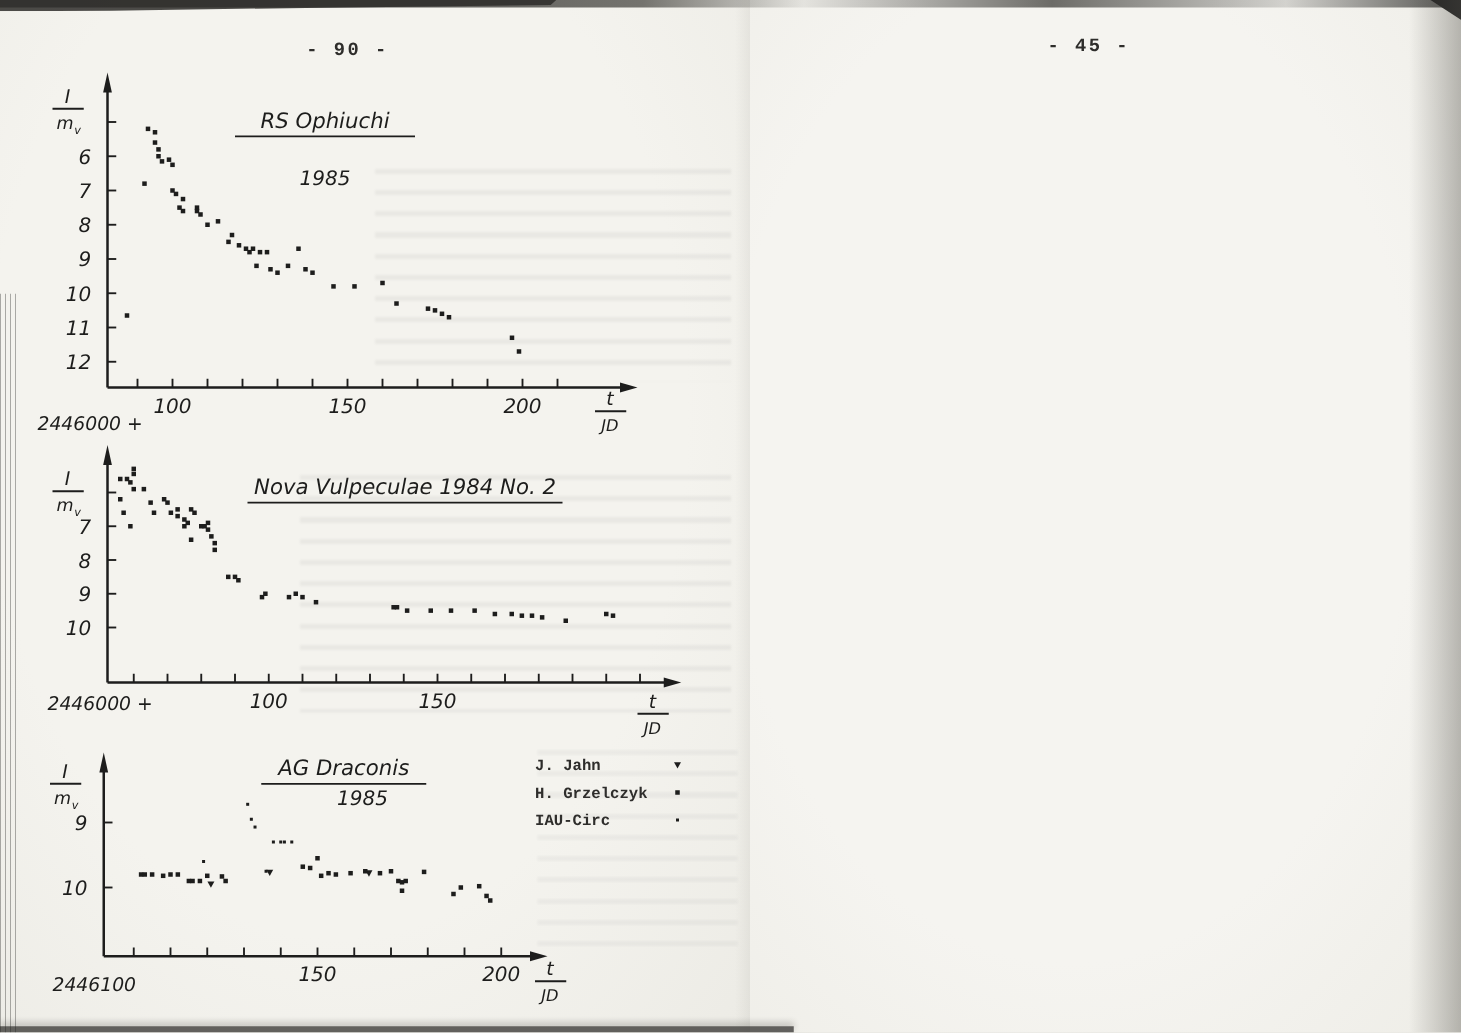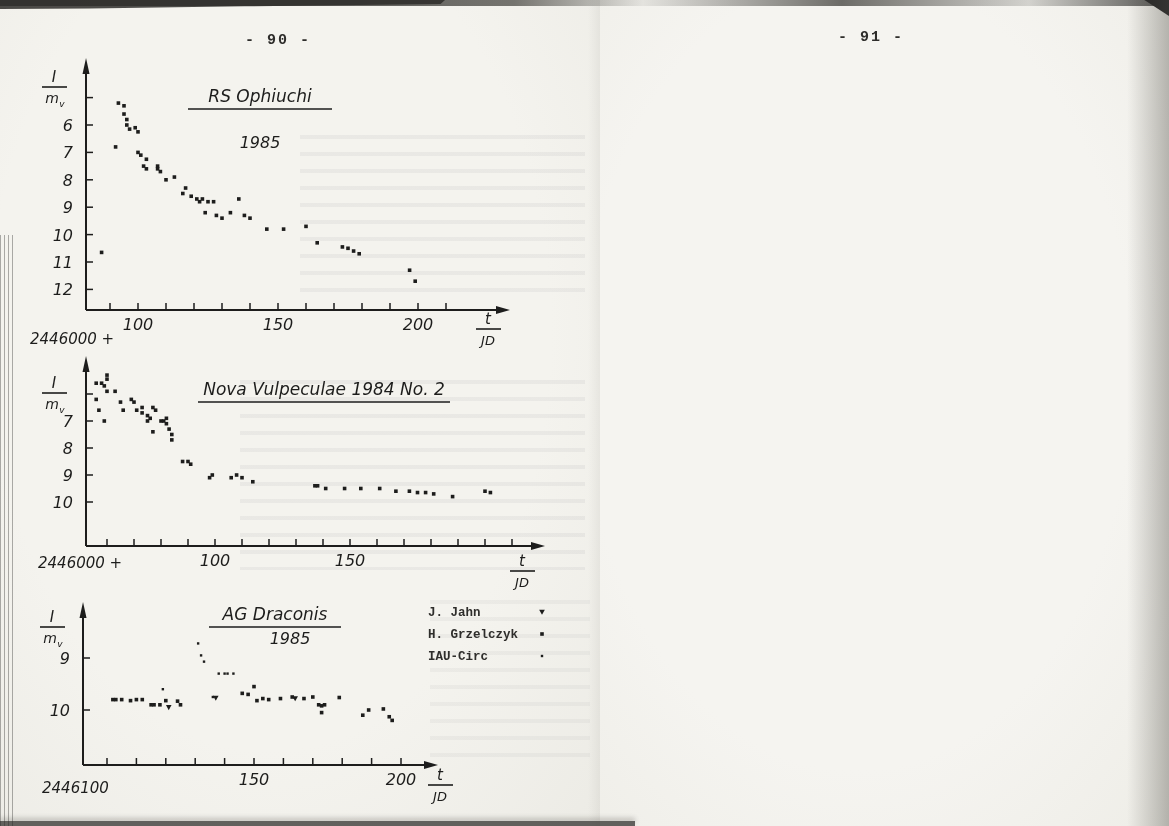--- a/index.html
+++ b/index.html
@@ -350,21 +350,21 @@
         </g>
       </svg>
     <div class="ghost ghost-l1"></div>
     <div class="ghost ghost-l2"></div>
     <div class="ghost ghost-l3"></div>
   </div>
 
   <div class="gutter"></div>
 
   <div class="page page-right">
-    <div class="pagenum pagenum-right">- 91 -</div>
+    <div class="pagenum pagenum-right">- 45 -</div>
 
   </div>
 
   <div class="edge-top"></div>
   <div class="edge-top-left"></div>
   <div class="corner-tr"></div>
   <div class="edge-bottom"></div>
   <div class="edge-left"></div>
   <div class="edge-right"></div>
 </div>

